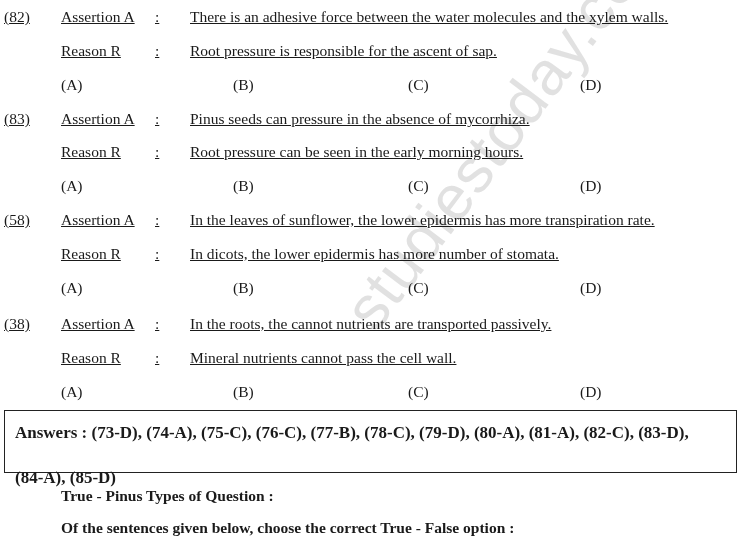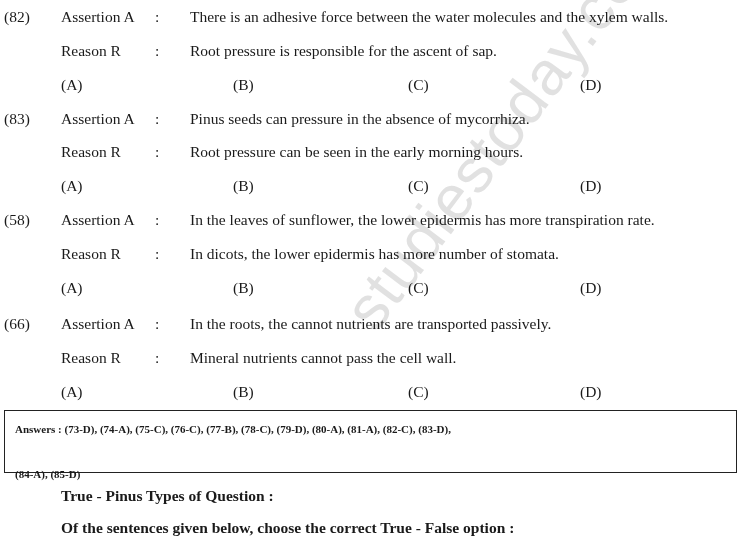--- a/index.html
+++ b/index.html
@@ -1,30 +1,30 @@
 <!DOCTYPE html>
 <html><head>
 <meta charset="utf-8">
 <style>
   html, body { margin:0; padding:0; }
   body {
     width:743px; height:539px; overflow:hidden; background:#ffffff; position:relative;
     font-family:"Liberation Serif", "DejaVu Serif", serif; color:#1a1a1a; font-size:15.5px;
   }
-  .row { position:absolute; white-space:nowrap; }
+  .row { position:absolute; white-space:nowrap;text-decoration:underline; }
   .num { left:4px; }
   .lbl { left:61px; }
   .colon { left:155px; }
   .txt { left:178px;margin-left:12px; }
   .opt { position:absolute; white-space:nowrap; }
   .answers-box {
     position:absolute; left:4px; top:410px; width:733px; height:63px;
     border:1.3px solid #222; box-sizing:border-box;
   }
-  .answers-line { position:absolute; left:10px; font-weight:bold; white-space:nowrap; font-size:11px; }
+  .answers-line { position:absolute; left:10px; font-weight:bold; white-space:nowrap; font-size:17px; }
   .section-title { position:absolute; left:61px; top:487px; font-weight:bold; font-size:15.5px; white-space:nowrap; }
   .instruction { position:absolute; left:61px; top:519px; white-space:nowrap;font-weight:bold; }
   .watermark {
     position:absolute; left:330px; top:300px; transform-origin:left top;
     transform: rotate(-53deg); font-family:"Liberation Sans", sans-serif;
     font-size:62px; color:rgba(170,170,170,0.35); white-space:nowrap; pointer-events:none;
     letter-spacing:1px;
   }
 </style>
 </head>
@@ -68,21 +68,21 @@
   <span class="row lbl" style="top:245px">Reason R</span>
   <span class="row colon" style="top:245px">:</span>
   <span class="row txt" style="top:245px">In dicots, the lower epidermis has more number of stomata.</span>
   <span class="opt" style="left:61px;top:279px">(A)</span>
   <span class="opt" style="left:233px;top:279px">(B)</span>
   <span class="opt" style="left:408px;top:279px">(C)</span>
   <span class="opt" style="left:580px;top:279px">(D)</span>
 </div>
 
 <div>
-  <span class="row num" style="top:315px">(66)</span>
+  <span class="row num" style="top:315px">(38)</span>
   <span class="row lbl" style="top:315px">Assertion A</span>
   <span class="row colon" style="top:315px">:</span>
   <span class="row txt" style="top:315px">In the roots, the cannot nutrients are transported passively.</span>
   <span class="row lbl" style="top:349px">Reason R</span>
   <span class="row colon" style="top:349px">:</span>
   <span class="row txt" style="top:349px">Mineral nutrients cannot pass the cell wall.</span>
   <span class="opt" style="left:61px;top:383px">(A)</span>
   <span class="opt" style="left:233px;top:383px">(B)</span>
   <span class="opt" style="left:408px;top:383px">(C)</span>
   <span class="opt" style="left:580px;top:383px">(D)</span>

